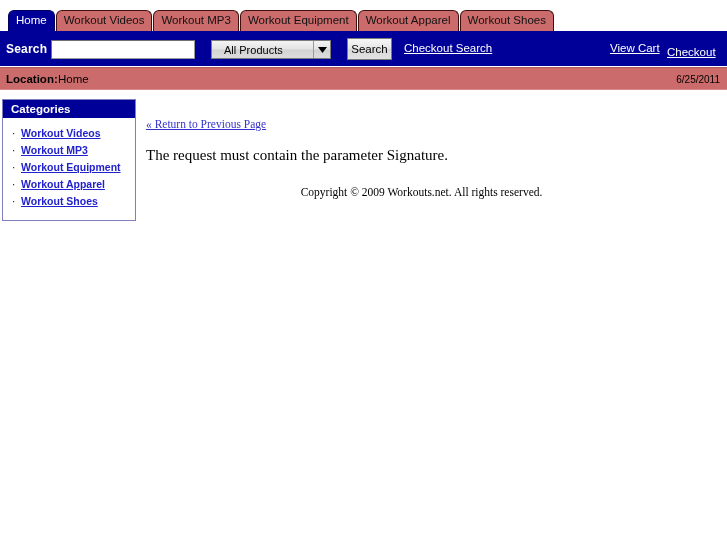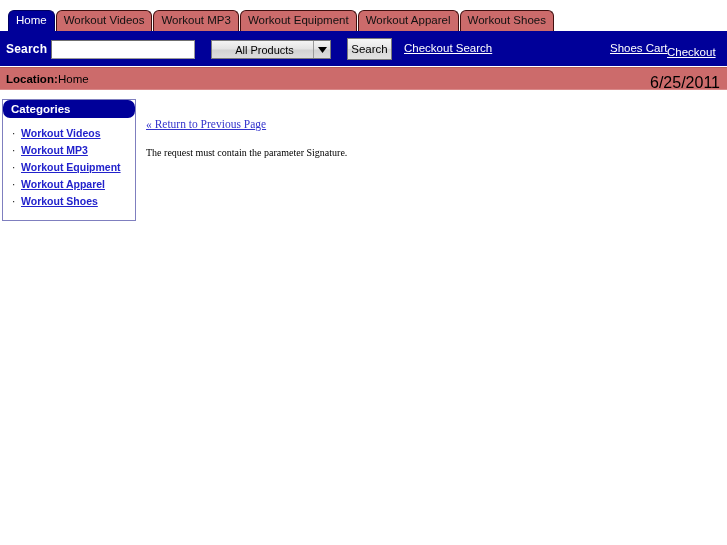--- a/index.html
+++ b/index.html
@@ -102,26 +102,25 @@
     height: 19px;
     box-sizing: border-box;
     border: 1px solid #7b7b7b;
     background: linear-gradient(to bottom, #f4f4f4 0%, #e3e3e3 48%, #d2d2d2 52%, #dddddd 100%);
     display: flex;
     align-items: center;
     cursor: pointer;
   }
   #category-select-label {
     flex: 1;
-    padding-left: 4px;
+    padding-left: 12px;
     font-size: 11px;
     color: #000000;
     white-space: nowrap;
     overflow: hidden;
-    text-align: center;
   }
   #category-select-arrow {
     width: 16px;
     height: 17px;
     border-left: 1px solid #9a9a9a;
     display: flex;
     align-items: center;
     justify-content: center;
     background: linear-gradient(to bottom, #f4f4f4 0%, #e3e3e3 48%, #d2d2d2 52%, #dddddd 100%);
   }
@@ -179,21 +178,21 @@
     position: absolute;
     left: 58px;
     top: 5px;
     font-size: 11.5px;
     color: #000000;
   }
   #location-date {
     position: absolute;
     right: 7px;
     top: 6px;
-    font-size: 16px;
+    font-size: 10px;
     color: #000000;
   }
 
   
   #sidebar {
     position: absolute;
     left: 2px;
     top: 99px;
     width: 134px;
     box-sizing: border-box;
@@ -202,21 +201,20 @@
   }
   #sidebar-header {
     height: 18px;
     background: #000099;
     color: #ffffff;
     font-weight: bold;
     font-size: 11.5px;
     line-height: 18px;
     padding-left: 8px;
     box-sizing: border-box;
-    border-radius: 7px;
   }
   #sidebar-list {
     list-style: none;
     margin: 0;
     padding: 7px 0 10px 0;
   }
   #sidebar-list li {
     font-size: 10.5px;
     line-height: 17px;
     padding-left: 8px;
@@ -252,21 +250,21 @@
     margin-top: 19px;
     margin-left: 8px;
     color: #3333cc;
     font-size: 11.5px;
     text-decoration: underline;
     cursor: pointer;
   }
   #error-message {
     margin-top: 17px;
     margin-left: 8px;
-    font-size: 10px;
+    font-size: 15px;
     color: #000000;
   }
   #copyright {
     margin-top: 22px;
     text-align: center;
     font-size: 11.5px;
     color: #000000;
     width: 567px;
   }
 </style>
@@ -295,21 +293,21 @@
   <span id="category-select-arrow">
     <svg width="9" height="6" viewBox="0 0 9 6">
         <polygon points="0,0 9,0 4.5,6" fill="#000000"></polygon>
       </svg>
   </span>
 </div>
 
 <button id="search-button">Search</button>
 
 <span class="bar-link" id="advanced-search-link">Checkout Search</span>
-<span class="bar-link" id="view-cart-link">Shoes Cart</span>
+<span class="bar-link" id="view-cart-link">View Cart</span>
 <span class="bar-link" id="checkout-link">Checkout</span>
 
 <div id="location-bar">
   <span id="location-label">Location:</span>
   <span id="location-value">Home</span>
   <span id="location-date">6/25/2011</span>
 </div>
 
 <div id="sidebar">
   <div id="sidebar-header">Categories</div>
@@ -333,13 +331,14 @@
     <li>
       <span class="bullet">·</span>
       <a>Workout Shoes</a>
     </li>
   </ul>
 </div>
 
 <div id="main">
   <a id="return-link">« Return to Previous Page</a>
   <div id="error-message">The request must contain the parameter Signature.</div>
+  <div id="copyright">Copyright © 2009 Workouts.net. All rights reserved.</div>
 </div>
 
 </body></html>

